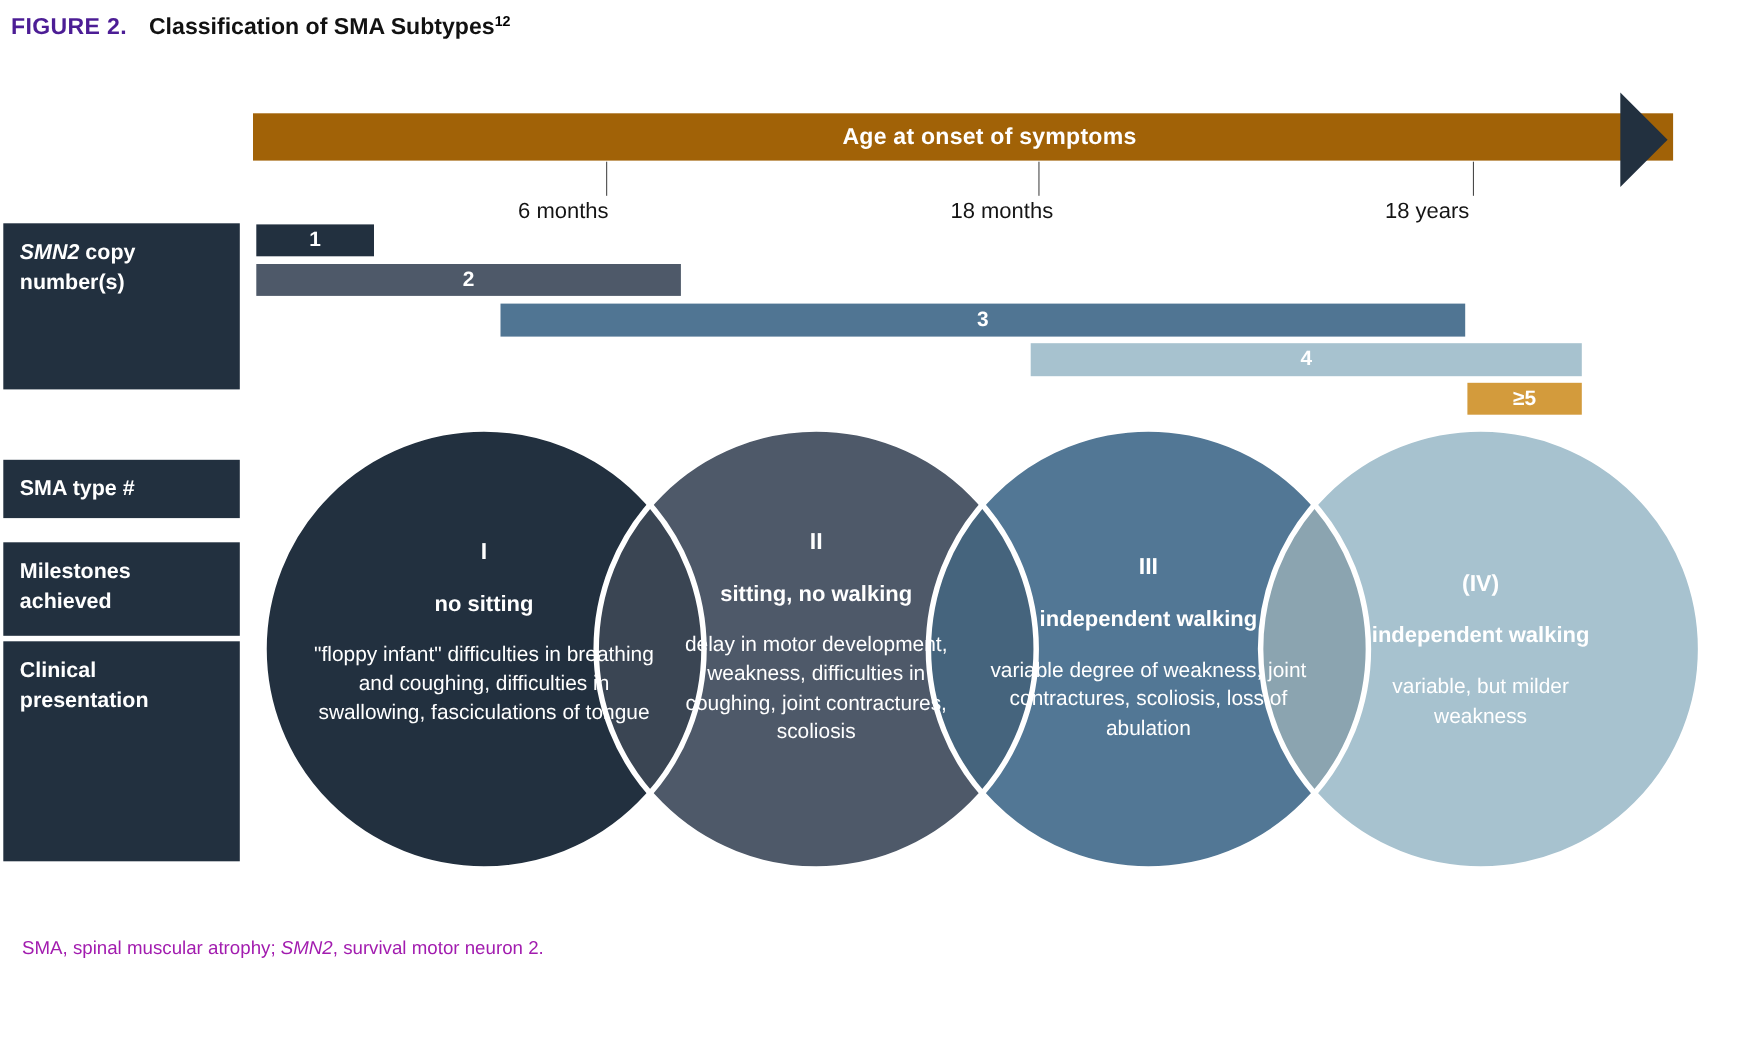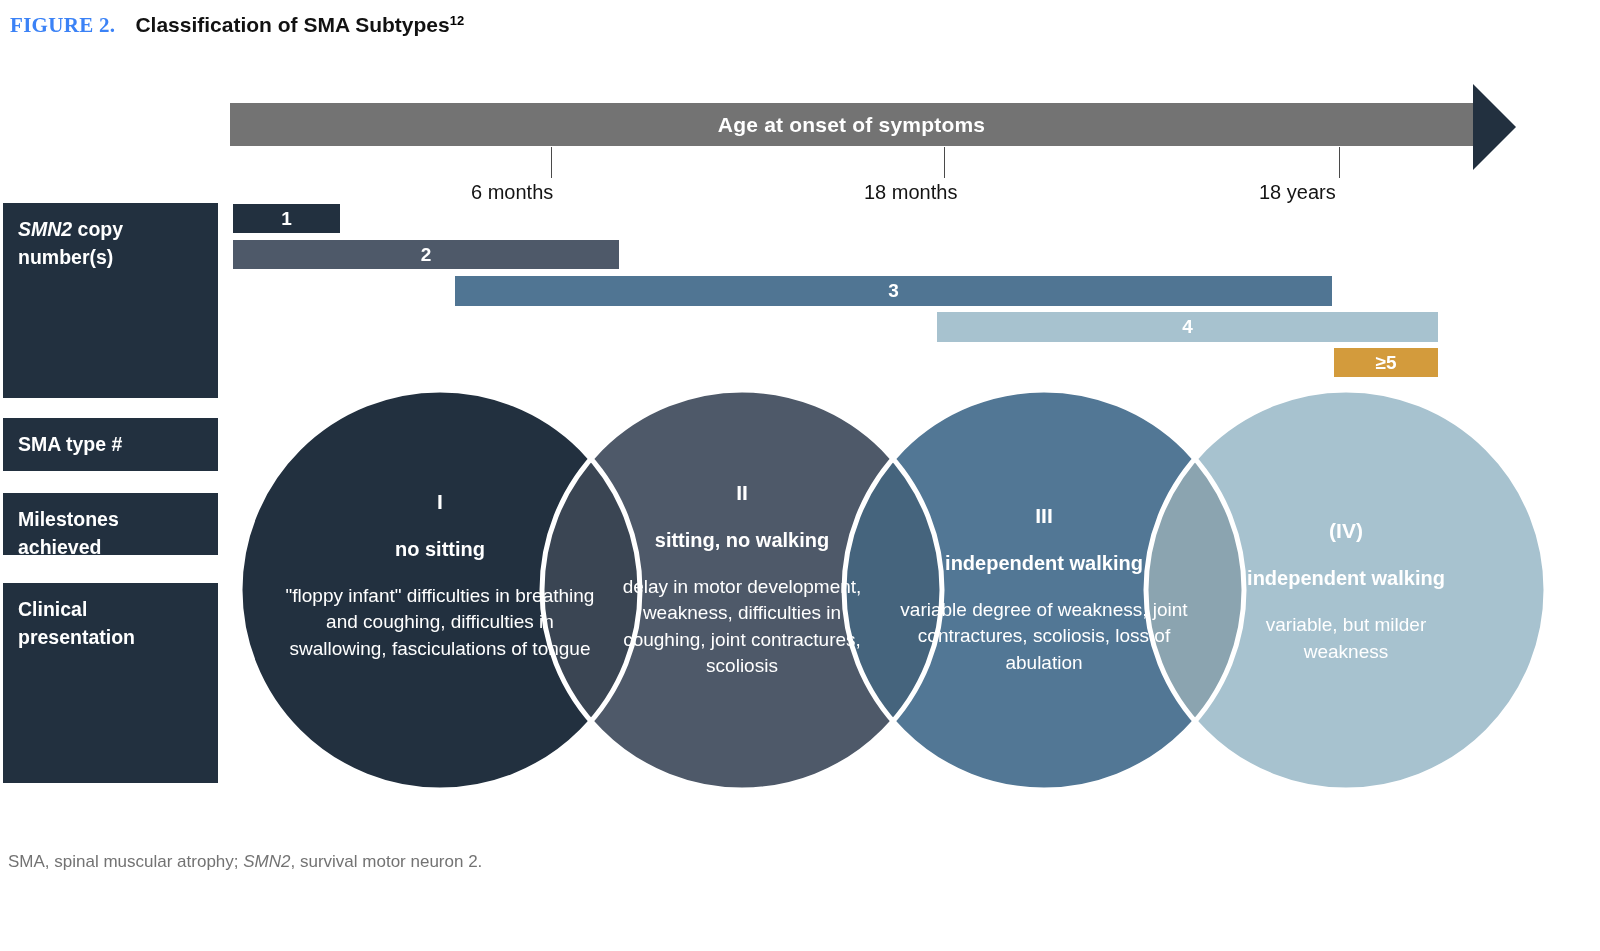--- a/index.html
+++ b/index.html
@@ -1,27 +1,27 @@
 <!DOCTYPE html>
 <html><head>
 <meta charset="utf-8">
 <style>
   html,body{margin:0;padding:0;background:#fff;}
   .page{position:relative;width:1600px;height:951px;background:#ffffff;overflow:hidden;
         font-family:"Liberation Sans",sans-serif;}
 
   
   .fig-heading{position:absolute;top:13px;left:10px;font-size:21px;white-space:nowrap;}
-  .fig-label{color:#3b82f6;font-weight:700;letter-spacing:.3px;font-family:Liberation Serif, serif;}
+  .fig-label{color:#4c1d95;font-weight:700;letter-spacing:.3px;}
   .fig-title{color:#121212;font-weight:700;margin-left:20px;}
   .sup{font-size:13px;position:relative;top:-7px;font-weight:700;}
 
   
-  .arrow-body{position:absolute;left:230px;top:103px;width:1243px;height:43px;background:#737373;
-              display:flex;align-items:center;justify-content:center;}
+  .arrow-body{position:absolute;left:230px;top:103px;width:1243px;height:43px;background:#a16207;
+              display:flex;align-items:center;justify-content:center;padding-left:48px;}
   .arrow-label{color:#fff;font-weight:700;font-size:21px;letter-spacing:.2px;}
   .arrow-head{position:absolute;left:1473px;top:84px;width:0;height:0;
               border-top:43px solid transparent;border-bottom:43px solid transparent;
               border-left:43px solid #22303f;}
   .tick{position:absolute;top:147px;width:1px;height:31px;background:#4a4a4a;}
   .tick-label{position:absolute;top:181px;width:160px;transform:translateX(-50%);
               text-align:left;font-size:20px;color:#141414;}
 
   
   .sidebar-box{position:absolute;left:3px;width:215px;background:#22303f;color:#fff;
@@ -37,21 +37,21 @@
   .venn-svg{position:absolute;left:0;top:385px;}
 
   
   .circle-text{position:absolute;top:425px;height:330px;display:flex;flex-direction:column;
                align-items:center;justify-content:center;text-align:center;color:#fff;}
   .numeral{font-size:21px;font-weight:700;margin-bottom:24px;}
   .milestone{font-size:20px;font-weight:700;margin-bottom:22px;}
   .presentation{font-size:19px;line-height:1.38;}
 
   
-  .footnote{position:absolute;left:8px;font-size:17px;color:#737373;}
+  .footnote{position:absolute;left:20px;font-size:17px;color:#a21caf;}
   .footnote .it{font-style:italic;}
   .footnote .sup{font-size:11px;top:-5px;font-weight:400;}
 </style>
 </head>
 <body>
 
 <div class="page">
 
   <div class="fig-heading">
     <span class="fig-label">FIGURE 2.</span><span class="fig-title">Classification of SMA Subtypes</span><span class="sup">12</span>
@@ -62,25 +62,25 @@
   </div>
   <div class="arrow-head"></div>
 
   <div class="tick" style="left:551px;"></div>
   <div class="tick" style="left:944px;"></div>
   <div class="tick" style="left:1339px;"></div>
   <div class="tick-label" style="left:551px;">6 months</div>
   <div class="tick-label" style="left:944px;">18 months</div>
   <div class="tick-label" style="left:1339px;">18 years</div>
 
-  <div class="sidebar-box" style="top:203px;height:195px;">
+  <div class="sidebar-box" style="top:203px;height:151px;">
     <span class="it">SMN2</span><span> copy number(s)</span>
   </div>
   <div class="sidebar-box" style="top:418px;height:53px;">SMA type #</div>
-  <div class="sidebar-box" style="top:493px;height:62px;">Milestones achieved</div>
+  <div class="sidebar-box" style="top:493px;height:85px;">Milestones achieved</div>
   <div class="sidebar-box" style="top:583px;height:200px;">Clinical presentation</div>
 
   <div class="bar" style="left: 233px; top: 204px; width: 107px; height: 29px; background: rgb(34, 48, 63);">1</div>
   <div class="bar" style="left: 233px; top: 240px; width: 386px; height: 29px; background: rgb(78, 89, 105);">2</div>
   <div class="bar" style="left: 455px; top: 276px; width: 877px; height: 30px; background: rgb(80, 117, 147);">3</div>
   <div class="bar" style="left: 937px; top: 312px; width: 501px; height: 30px; background: rgb(167, 194, 207);">4</div>
   <div class="bar" style="left: 1334px; top: 348px; width: 104px; height: 29px; background: rgb(211, 155, 60);">≥5</div>
 
   <svg class="venn-svg" width="1600" height="425" viewBox="0 0 1600 425">
     <defs>

